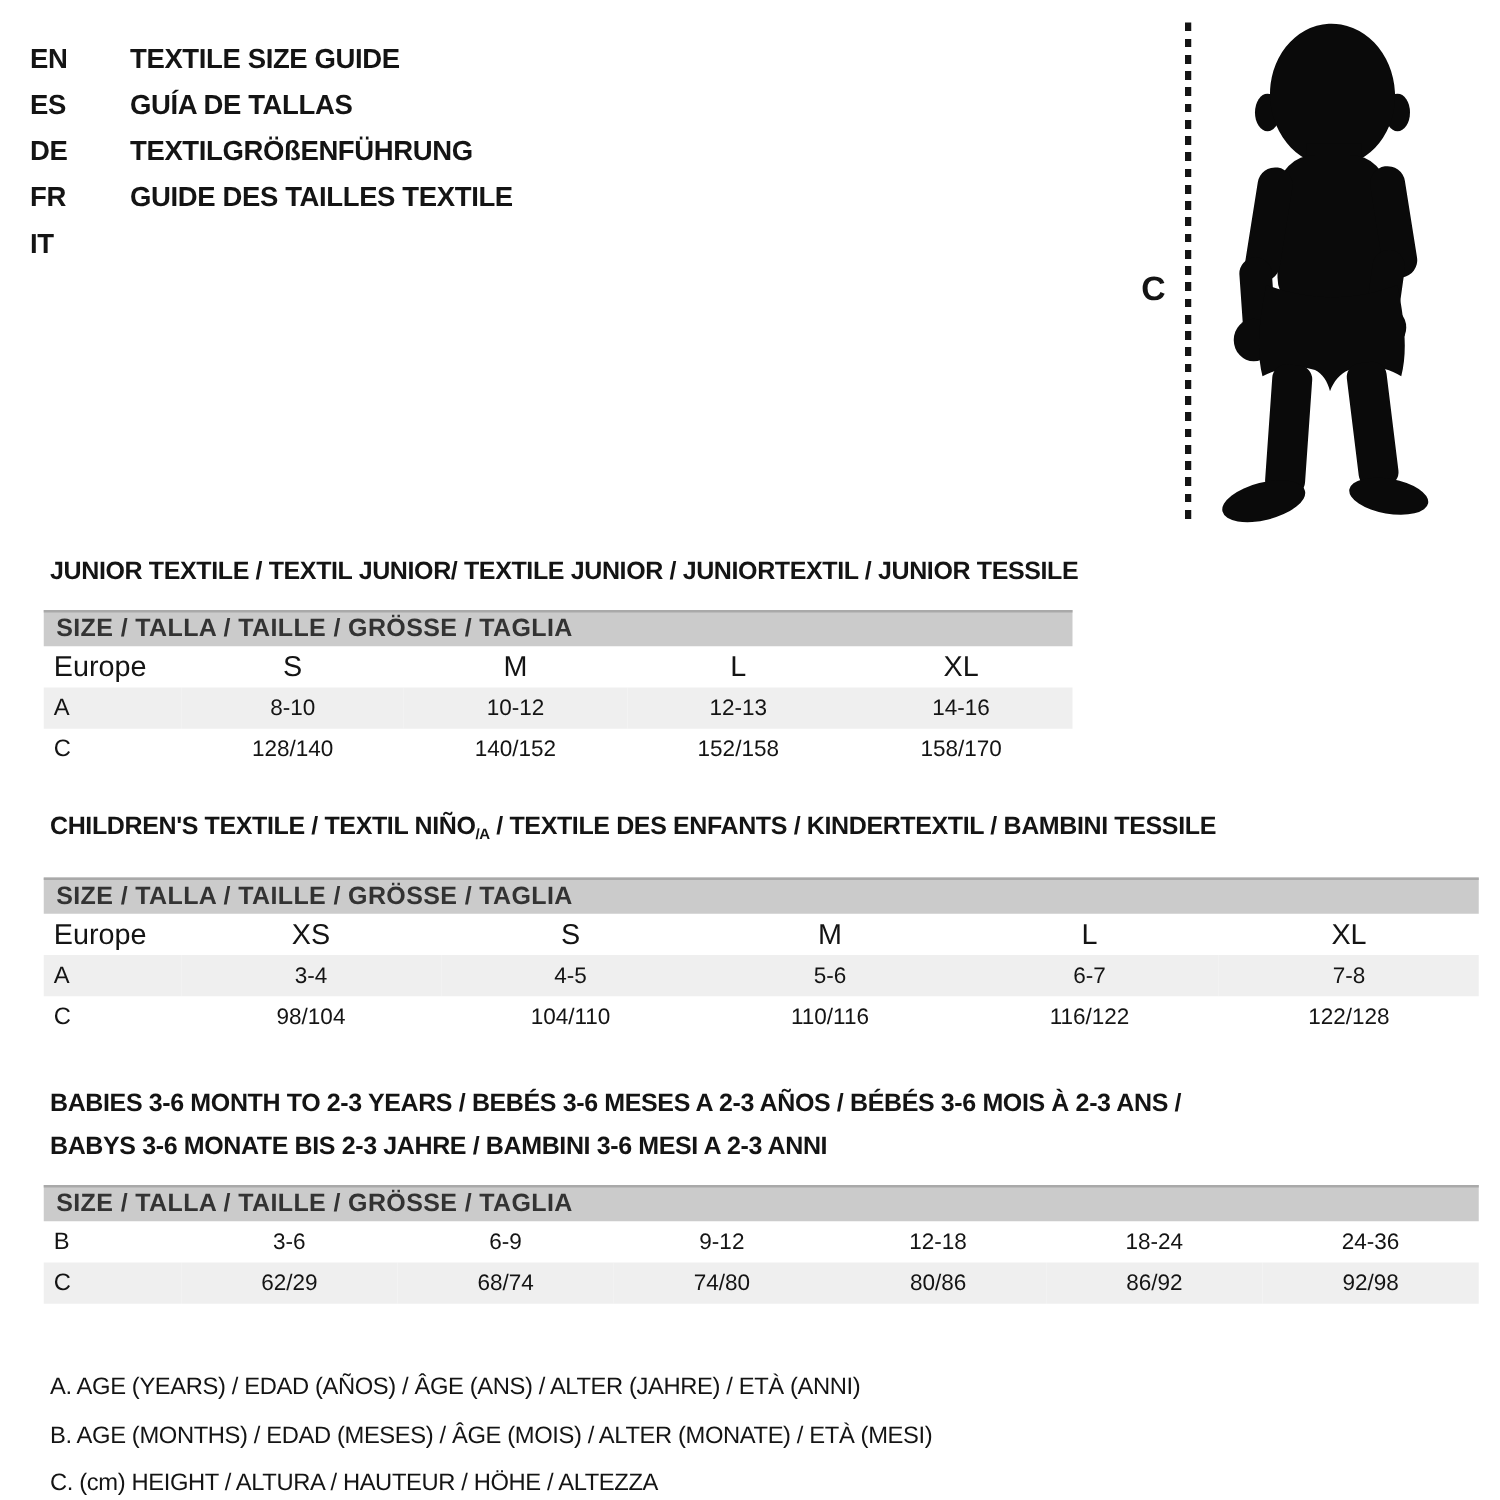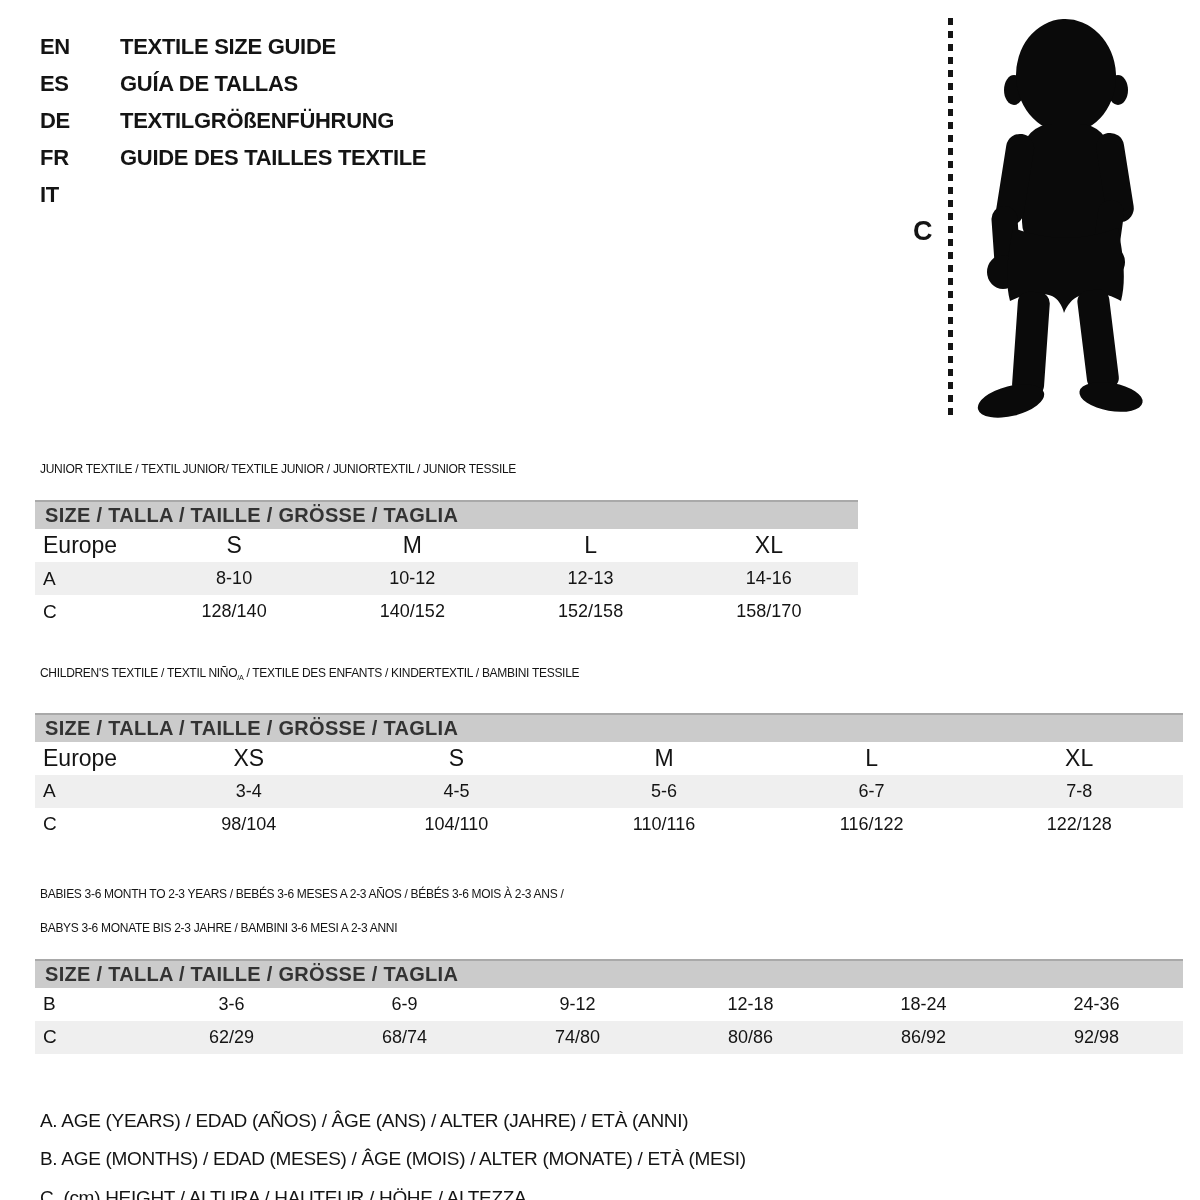--- a/index.html
+++ b/index.html
@@ -15,37 +15,37 @@
   .page{
     position:relative;
     width:1200px;height:1200px;
     background:var(--bg);
     overflow:hidden;
     font-family:"Liberation Sans", sans-serif;
     color:var(--ink);
   }
   
   .header{position:relative;height:430px;}
-  .langs{position:absolute;left:40px;top:28px;}
+  .langs{position:absolute;left:24px;top:28px;}
   .lang-row{display:flex;height:37px;align-items:center;font-weight:bold;font-size:22px;letter-spacing:-0.3px;}
   .lang-code{width:80px;flex:0 0 80px;}
   .lang-label{white-space:nowrap;}
   
   .figure{position:absolute;left:905px;top:10px;width:280px;height:415px;}
   .c-label{position:absolute;left:8px;top:206px;font-size:27px;font-weight:bold;}
   .dash-line{
     position:absolute;left:43px;top:8px;width:5px;height:398px;
     background:repeating-linear-gradient(to bottom, var(--ink) 0 7px, transparent 7px 13px);
   }
   .figure svg{position:absolute;left:56px;top:0;width:212px;height:412px;}
   
   .section{margin:0;}
   .section h2{
-    margin:16px 0 0 40px;padding:0;
-    font-size:12px;font-weight:normal;letter-spacing:-0.3px;line-height:34px;
+    margin:4px 0 0 40px;padding:0;
+    font-size:20px;font-weight:bold;letter-spacing:-0.3px;line-height:34px;
     white-space:nowrap;
   }
   .section h2 .sub{font-size:0.6em;vertical-align:-0.35em;}
   .sec-junior{padding-top:6px;}
   .sec-children{margin-top:28px;}
   .sec-babies{margin-top:36px;}
   .tablewrap{margin:14px 0 0 35px;width:1148px;}
   .sec-junior .tablewrap{width:823px;}
   .sec-children .tablewrap{margin-top:18px;}
   .size-bar{

